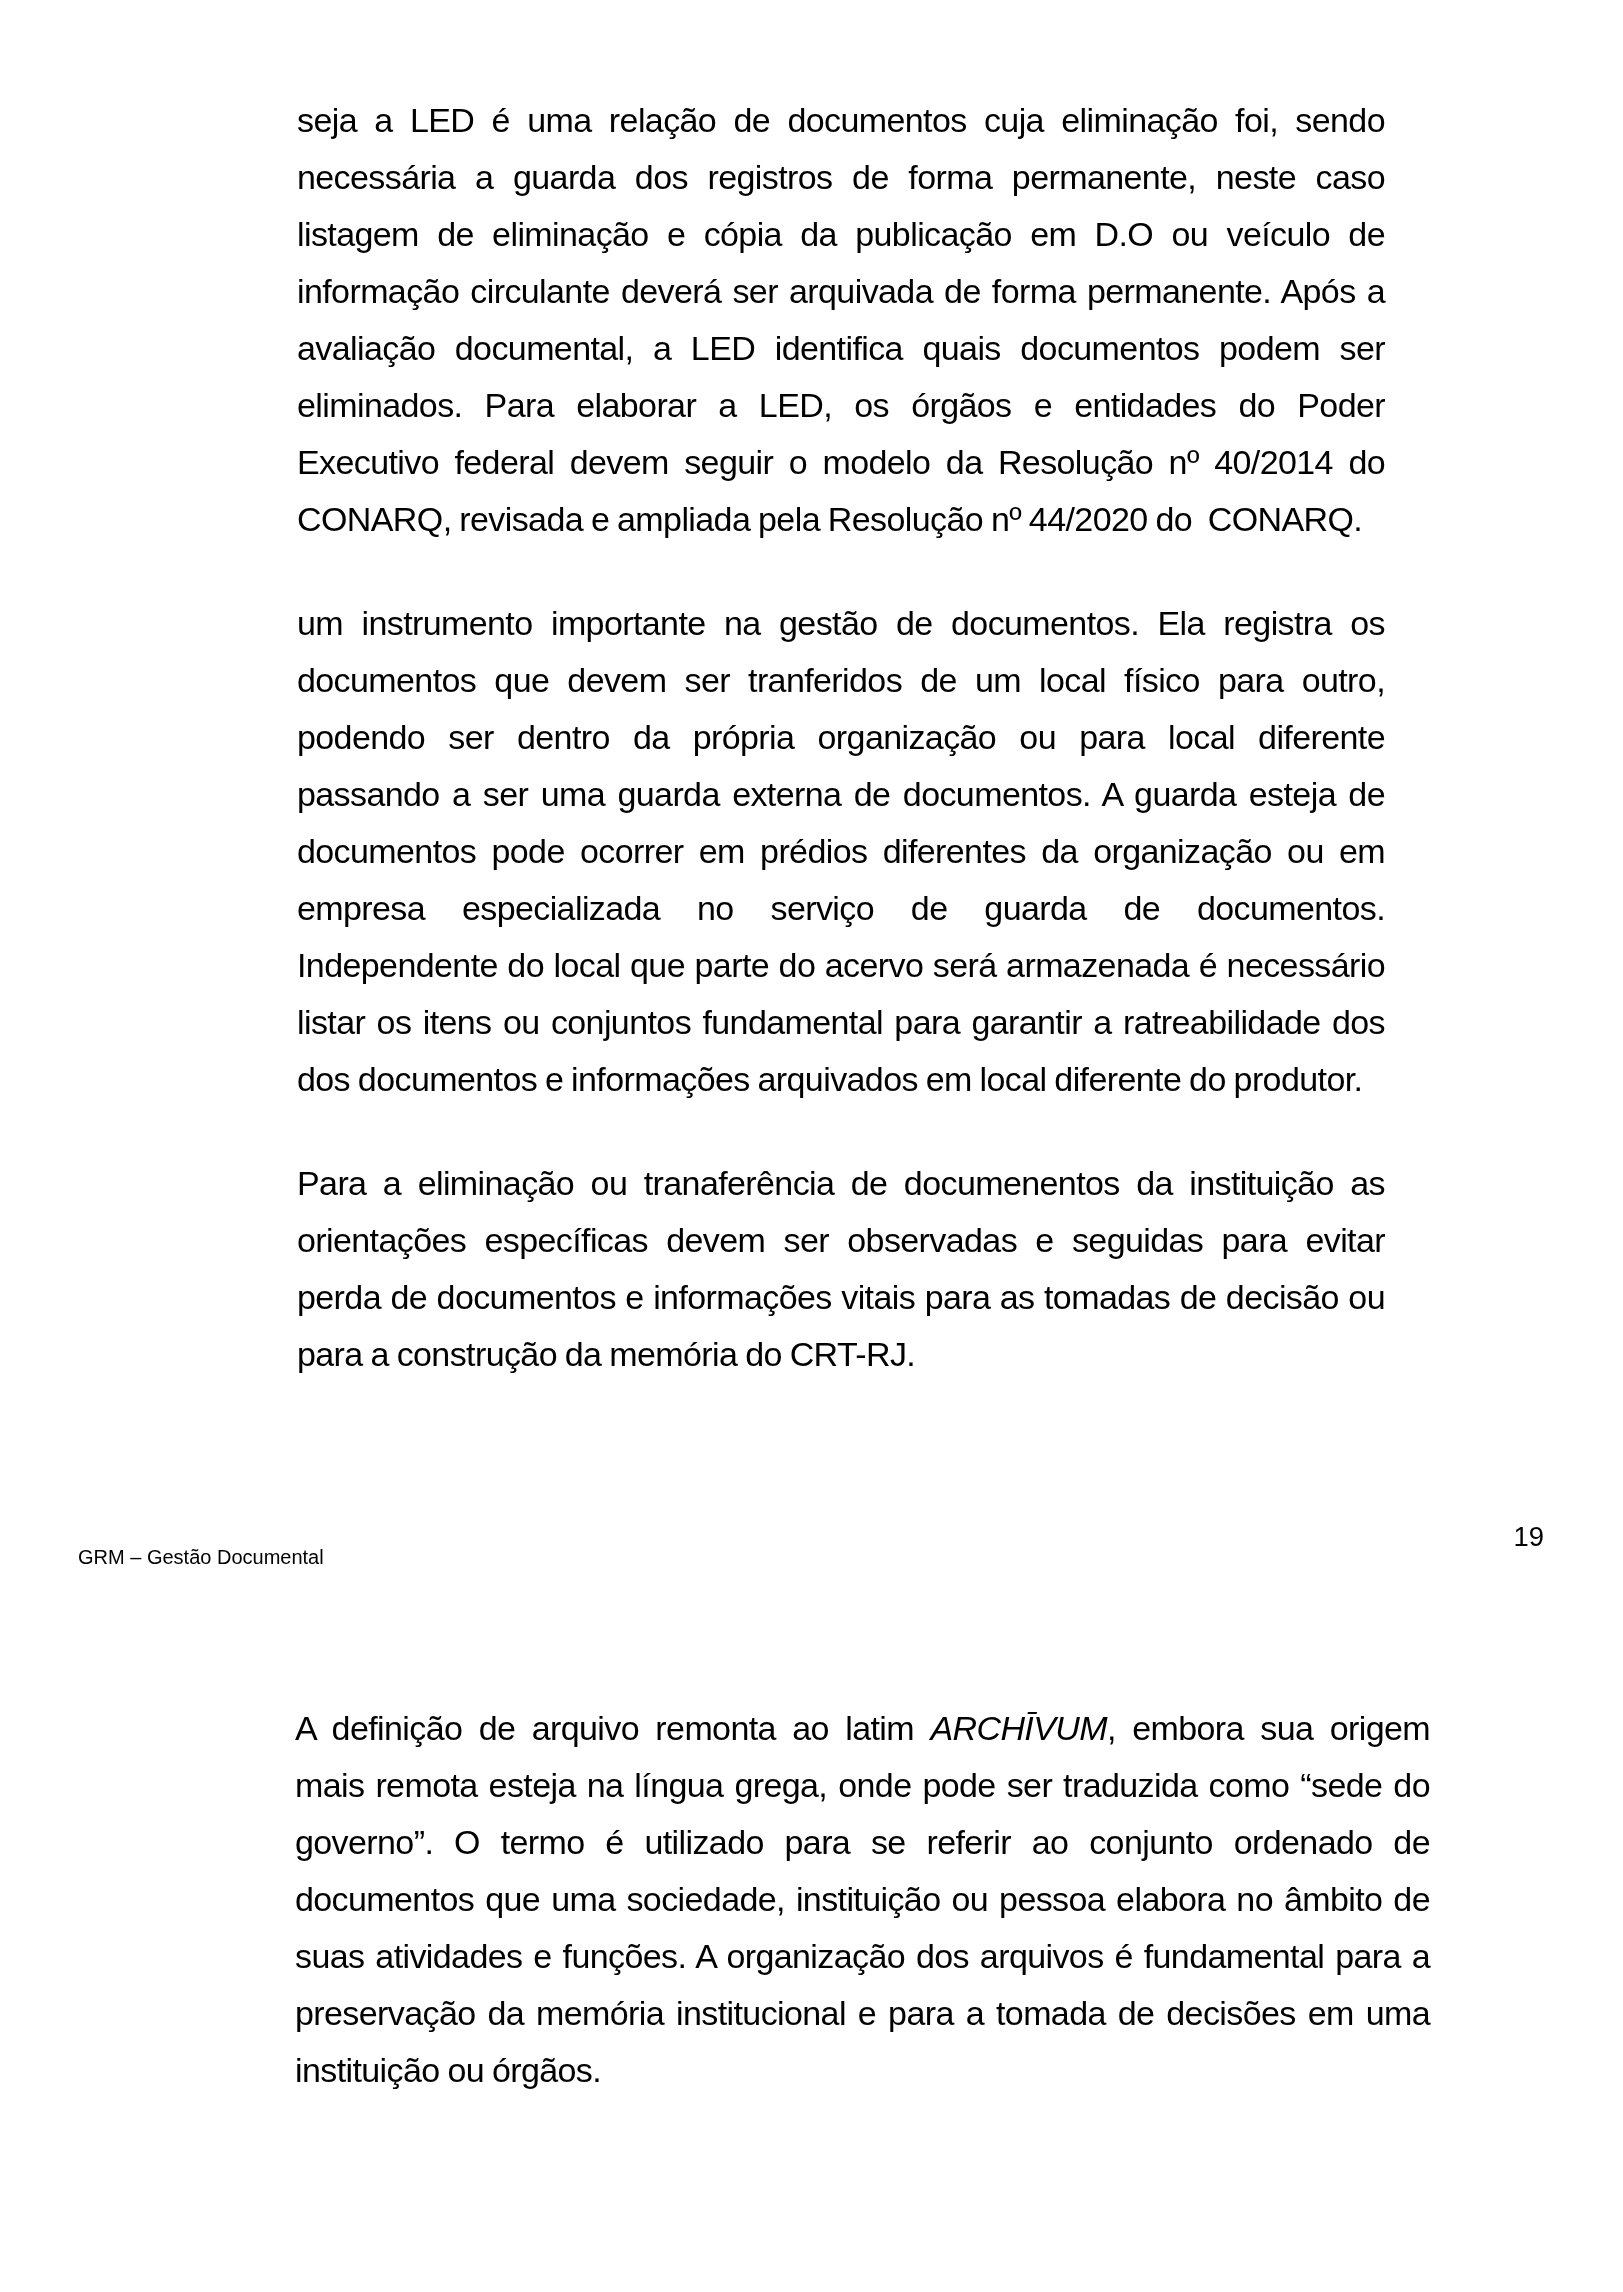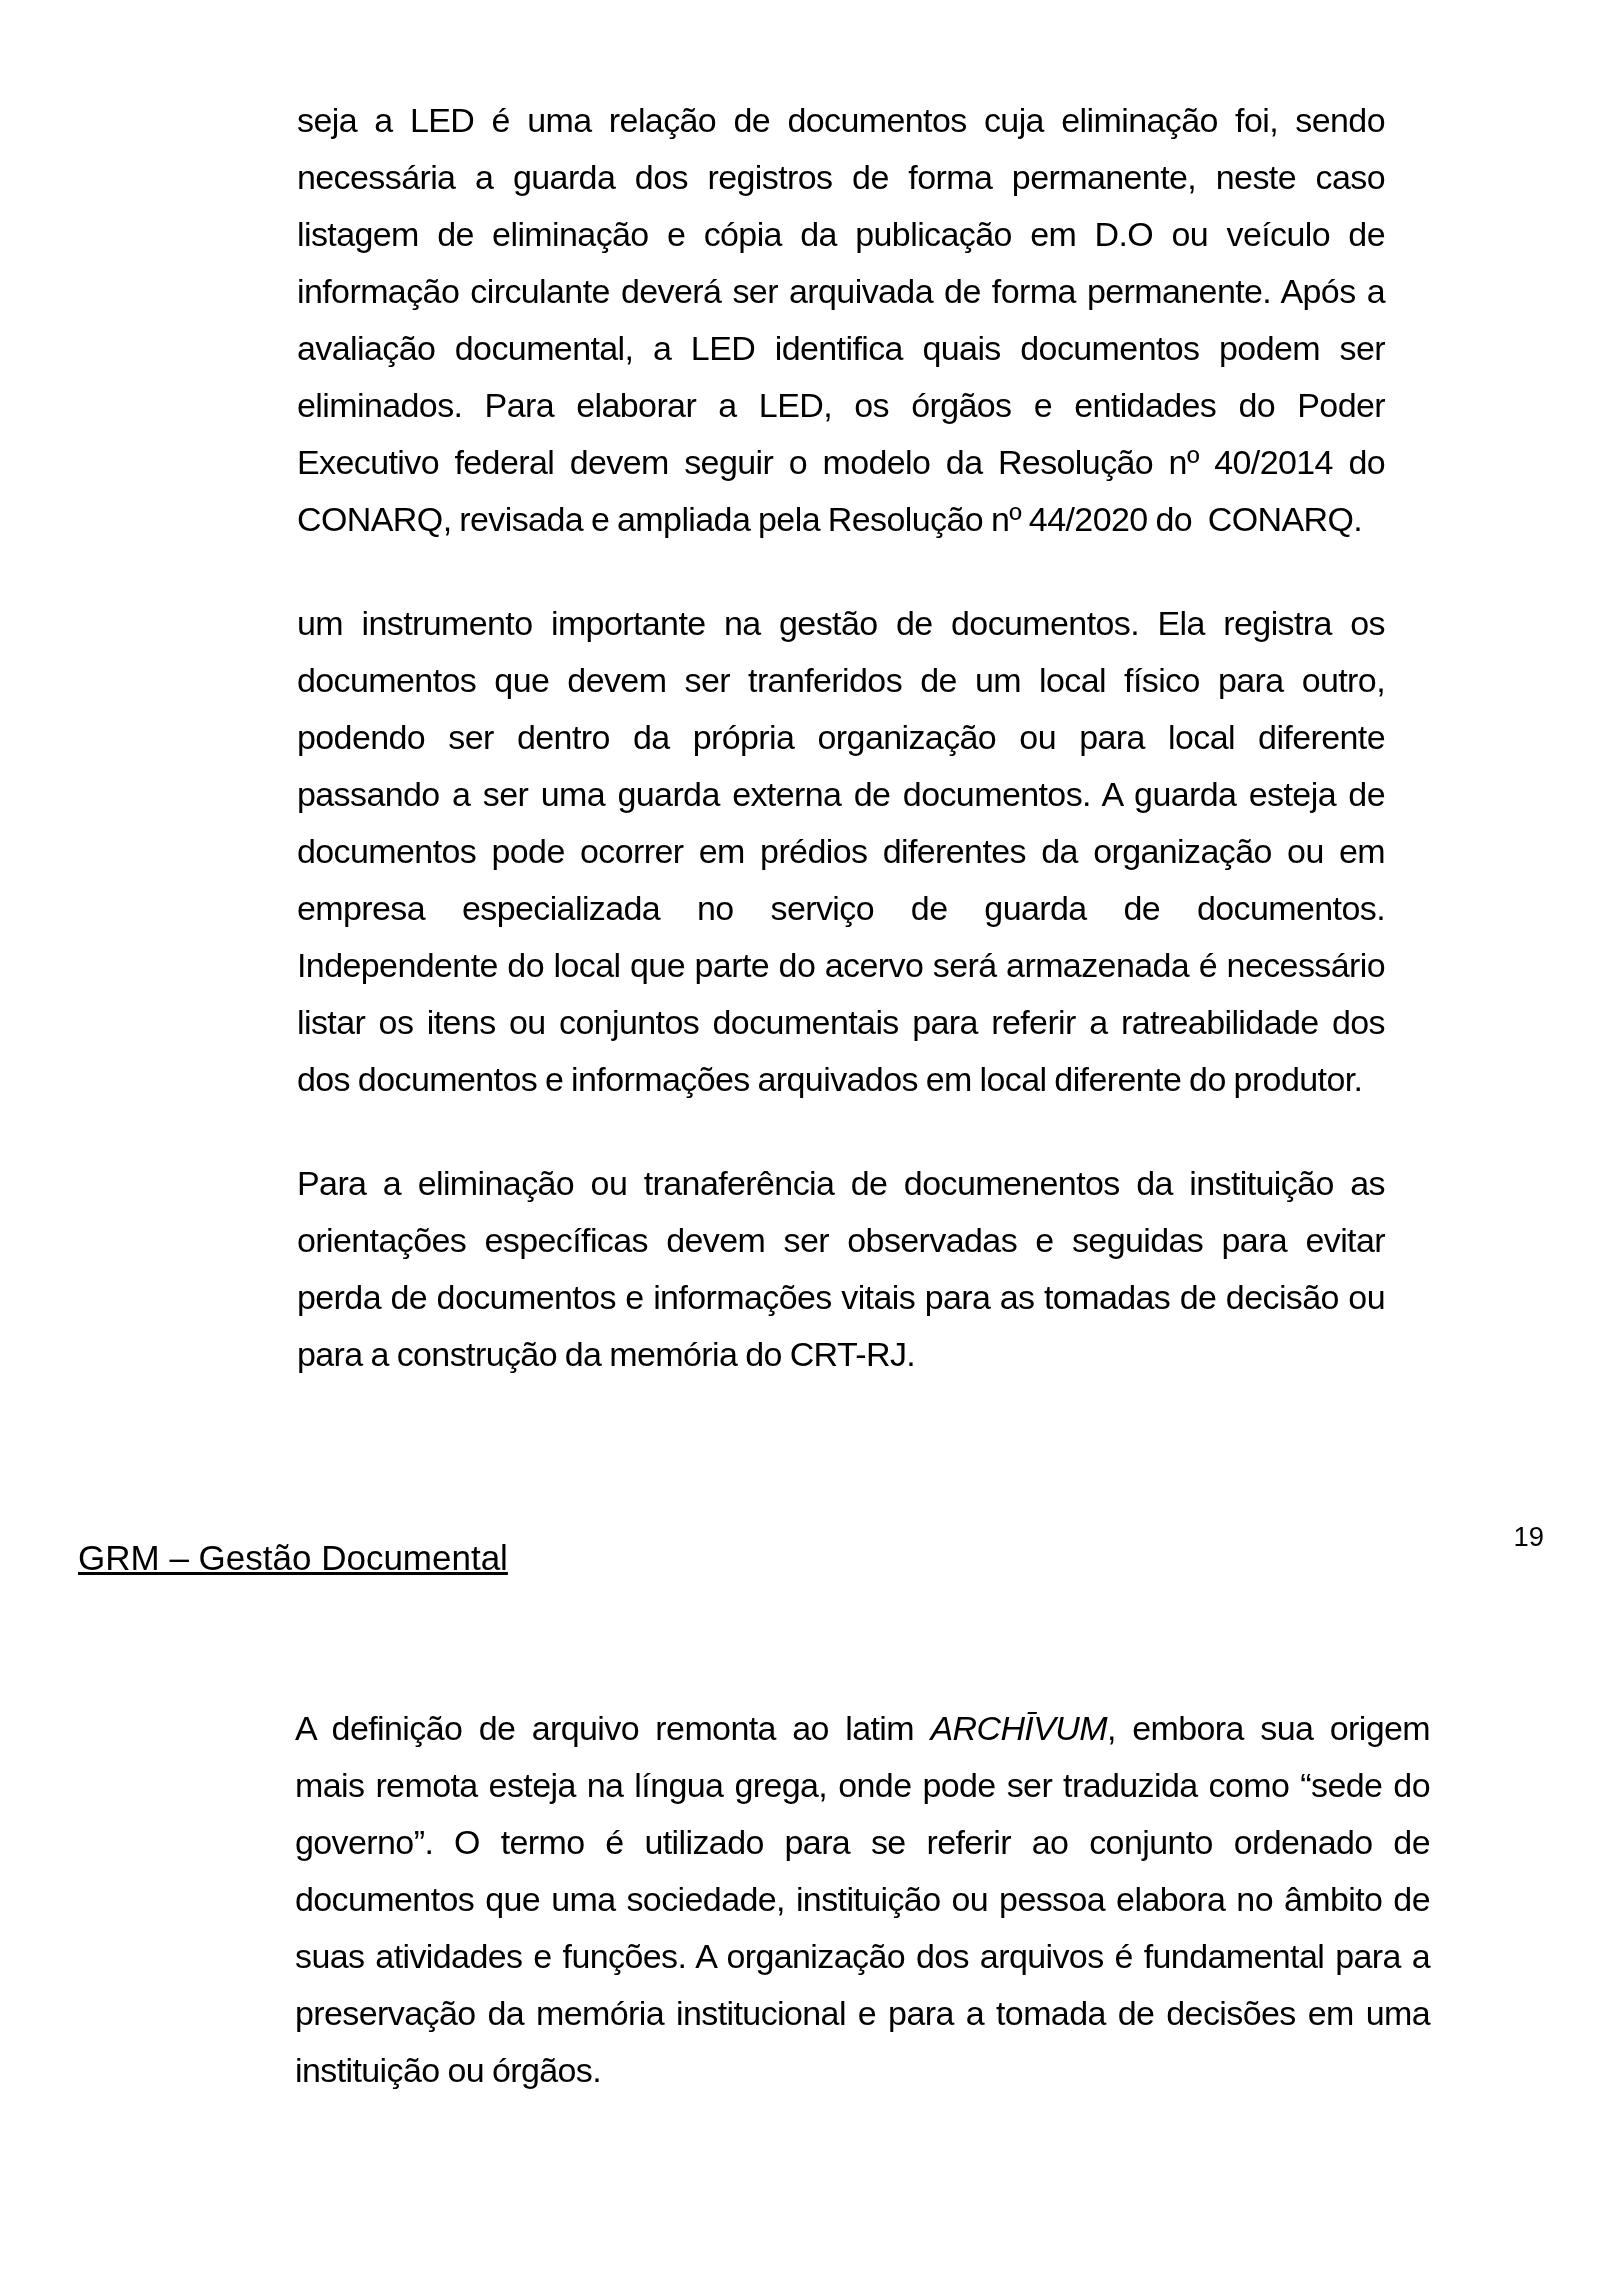--- a/index.html
+++ b/index.html
@@ -53,23 +53,22 @@
     top: 1506px;
     right: 79px;
     font-size: 27.4px;
     line-height: 31px;
     margin-top: 15px;
   }
   .footer {
     position: absolute;
     left: 78px;
     top: 1542px;
-    font-size: 35px;
+    font-size: 20px;
     line-height: 31px;
-    text-decoration: underline;
   }
 </style>
 </head>
 <body style="background: rgb(255, 255, 255); color: rgb(0, 0, 0);">
 
 <div class="sheet">
 
   <div id="block-page1" class="textblock">
       <div class="para">
         <div class="line"><span>seja a LED é uma relação de documentos cuja eliminação foi, sendo</span></div>
@@ -82,21 +81,21 @@
         <div class="line line-last"><span>CONARQ, revisada e ampliada pela Resolução nº 44/2020 do&nbsp; CONARQ.</span></div>
       </div>
       <div class="para">
         <div class="line"><span>um instrumento importante na gestão de documentos. Ela registra os</span></div>
         <div class="line"><span>documentos que devem ser tranferidos de um local físico para outro,</span></div>
         <div class="line"><span>podendo ser dentro da própria organização ou para local diferente</span></div>
         <div class="line"><span>passando a ser uma guarda externa de documentos. A guarda esteja de</span></div>
         <div class="line"><span>documentos pode ocorrer em prédios diferentes da organização ou em</span></div>
         <div class="line"><span>empresa especializada no serviço de guarda de documentos.</span></div>
         <div class="line"><span>Independente do local que parte do acervo será armazenada é necessário</span></div>
-        <div class="line"><span>listar os itens ou conjuntos documentais para referir a ratreabilidade dos</span></div>
+        <div class="line"><span>listar os itens ou conjuntos fundamental para garantir a ratreabilidade dos</span></div>
         <div class="line line-last"><span>dos documentos e informações arquivados em local diferente do produtor.</span></div>
       </div>
       <div class="para">
         <div class="line"><span>Para a eliminação ou tranaferência de documenentos da instituição as</span></div>
         <div class="line"><span>orientações específicas devem ser observadas e seguidas para evitar</span></div>
         <div class="line"><span>perda de documentos e informações vitais para as tomadas de decisão ou</span></div>
         <div class="line line-last"><span>para a construção da memória do CRT-RJ.</span></div>
       </div>
     </div>
 

